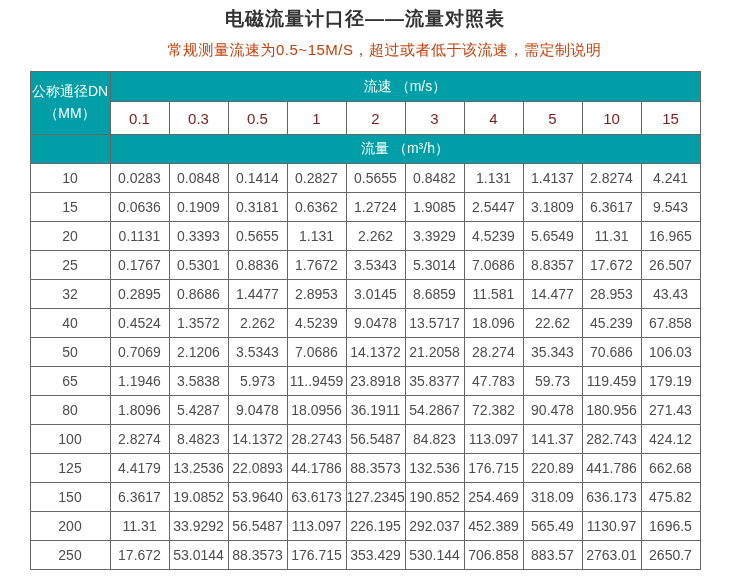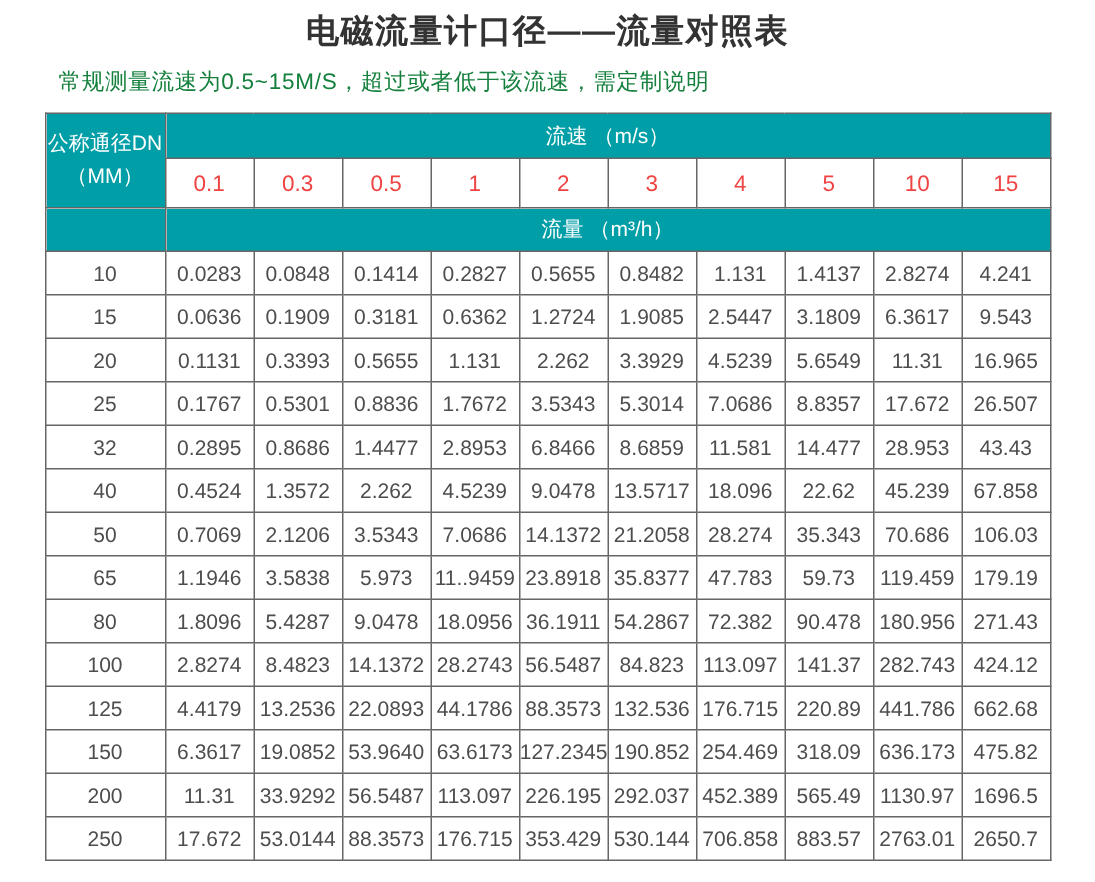--- a/index.html
+++ b/index.html
@@ -8,30 +8,30 @@
     background: #ffffff;
   }
   body {
     width: 730px;
     height: 588px;
     overflow: hidden;
     font-family: "Liberation Sans", "DejaVu Sans", sans-serif;
   }
   .page-title {
     text-align: center;
-    font-size: 22px;
+    font-size: 19px;
     font-weight: bold;
     color: #333333;
     padding-top: 6px;
     letter-spacing: 1px;
   }
   .page-subtitle {
-    text-align: left;
+    text-align: center;
     font-size: 15px;
-    color: #15803d;
+    color: #c2410c;
     margin-top: 9px;
     letter-spacing: 0.5px;
     margin-left: 39px;
   }
   table.flow-table {
     border-collapse: collapse;
     table-layout: fixed;
     width: 671px;
     margin: 11px auto 12px auto;
   }
@@ -50,21 +50,21 @@
     font-size: 14px;
   }
   .corner-cell {
     line-height: 1.55;
   }
   .vel-head { height: 29px; }
   .flow-head { height: 28px; }
   tr.vel-row td {
     height: 32px;
     font-size: 15px;
-    color: #ef4444;
+    color: #7f1d1d;
     background: #ffffff;
   }
   td.dn-cell, td.data-cell {
     height: 28px;
     font-size: 14px;
     color: #4d4d4d;
     background: #ffffff;
   }
 </style>
 </head>
@@ -164,21 +164,21 @@
         <td class="data-cell">8.8357</td>
         <td class="data-cell">17.672</td>
         <td class="data-cell">26.507</td>
       </tr>
       <tr>
         <td class="dn-cell">32</td>
         <td class="data-cell">0.2895</td>
         <td class="data-cell">0.8686</td>
         <td class="data-cell">1.4477</td>
         <td class="data-cell">2.8953</td>
-        <td class="data-cell">6.8466</td>
+        <td class="data-cell">3.0145</td>
         <td class="data-cell">8.6859</td>
         <td class="data-cell">11.581</td>
         <td class="data-cell">14.477</td>
         <td class="data-cell">28.953</td>
         <td class="data-cell">43.43</td>
       </tr>
       <tr>
         <td class="dn-cell">40</td>
         <td class="data-cell">0.4524</td>
         <td class="data-cell">1.3572</td>

